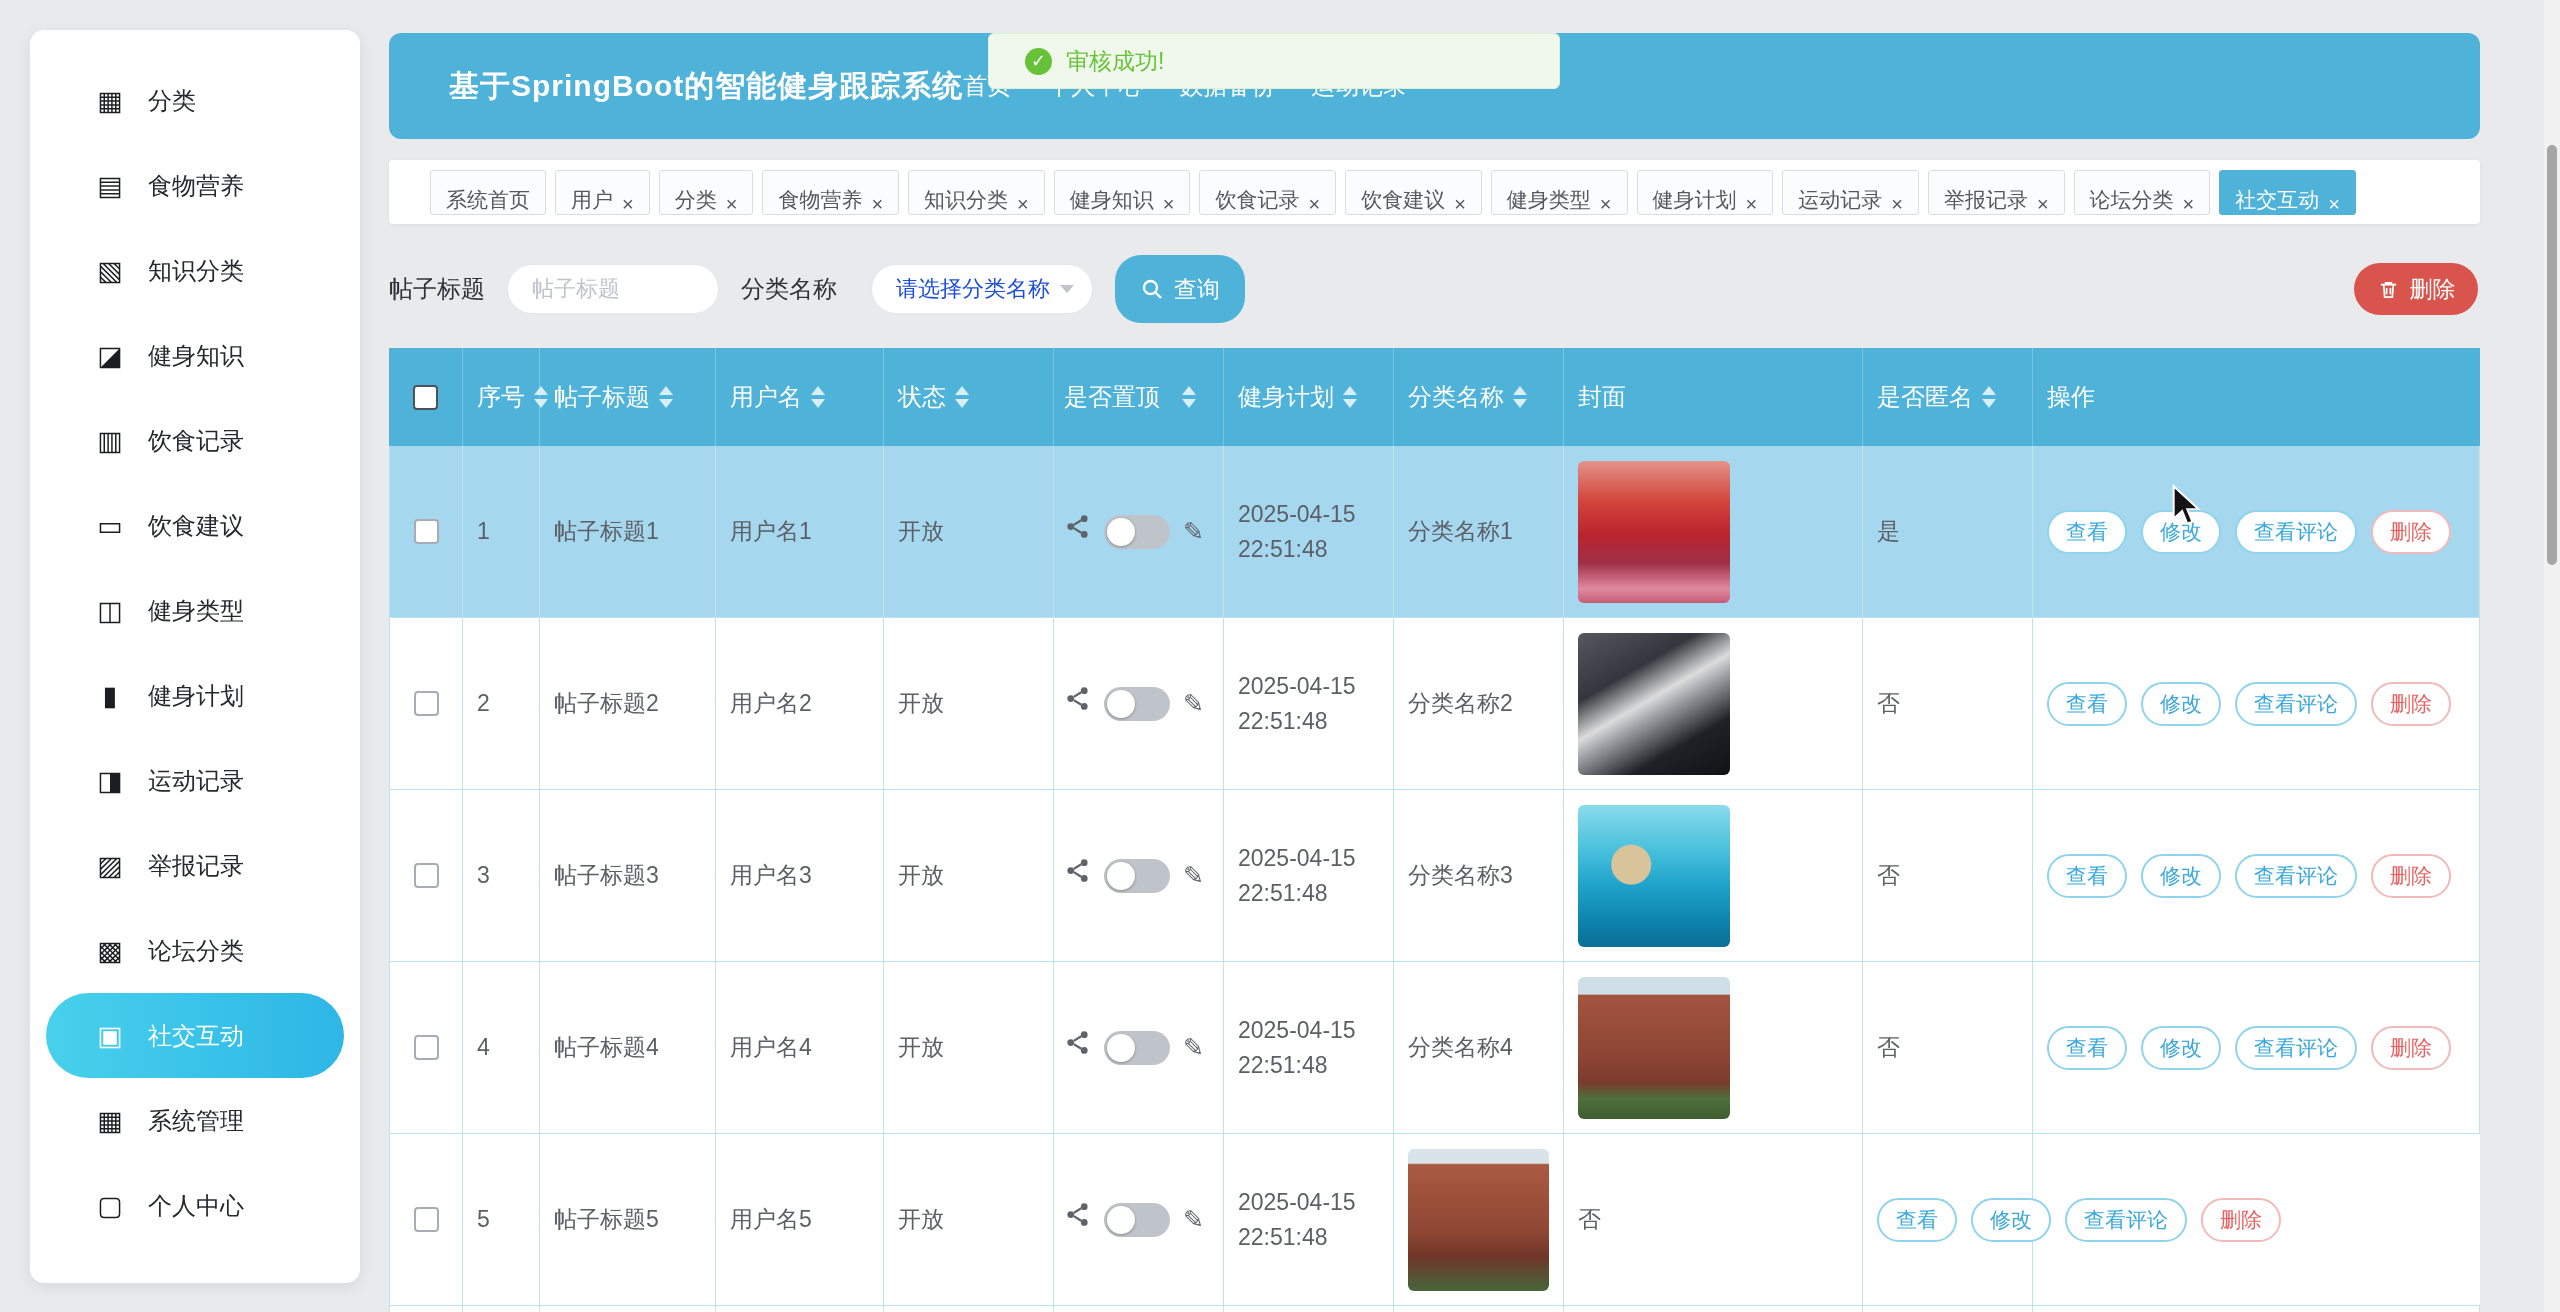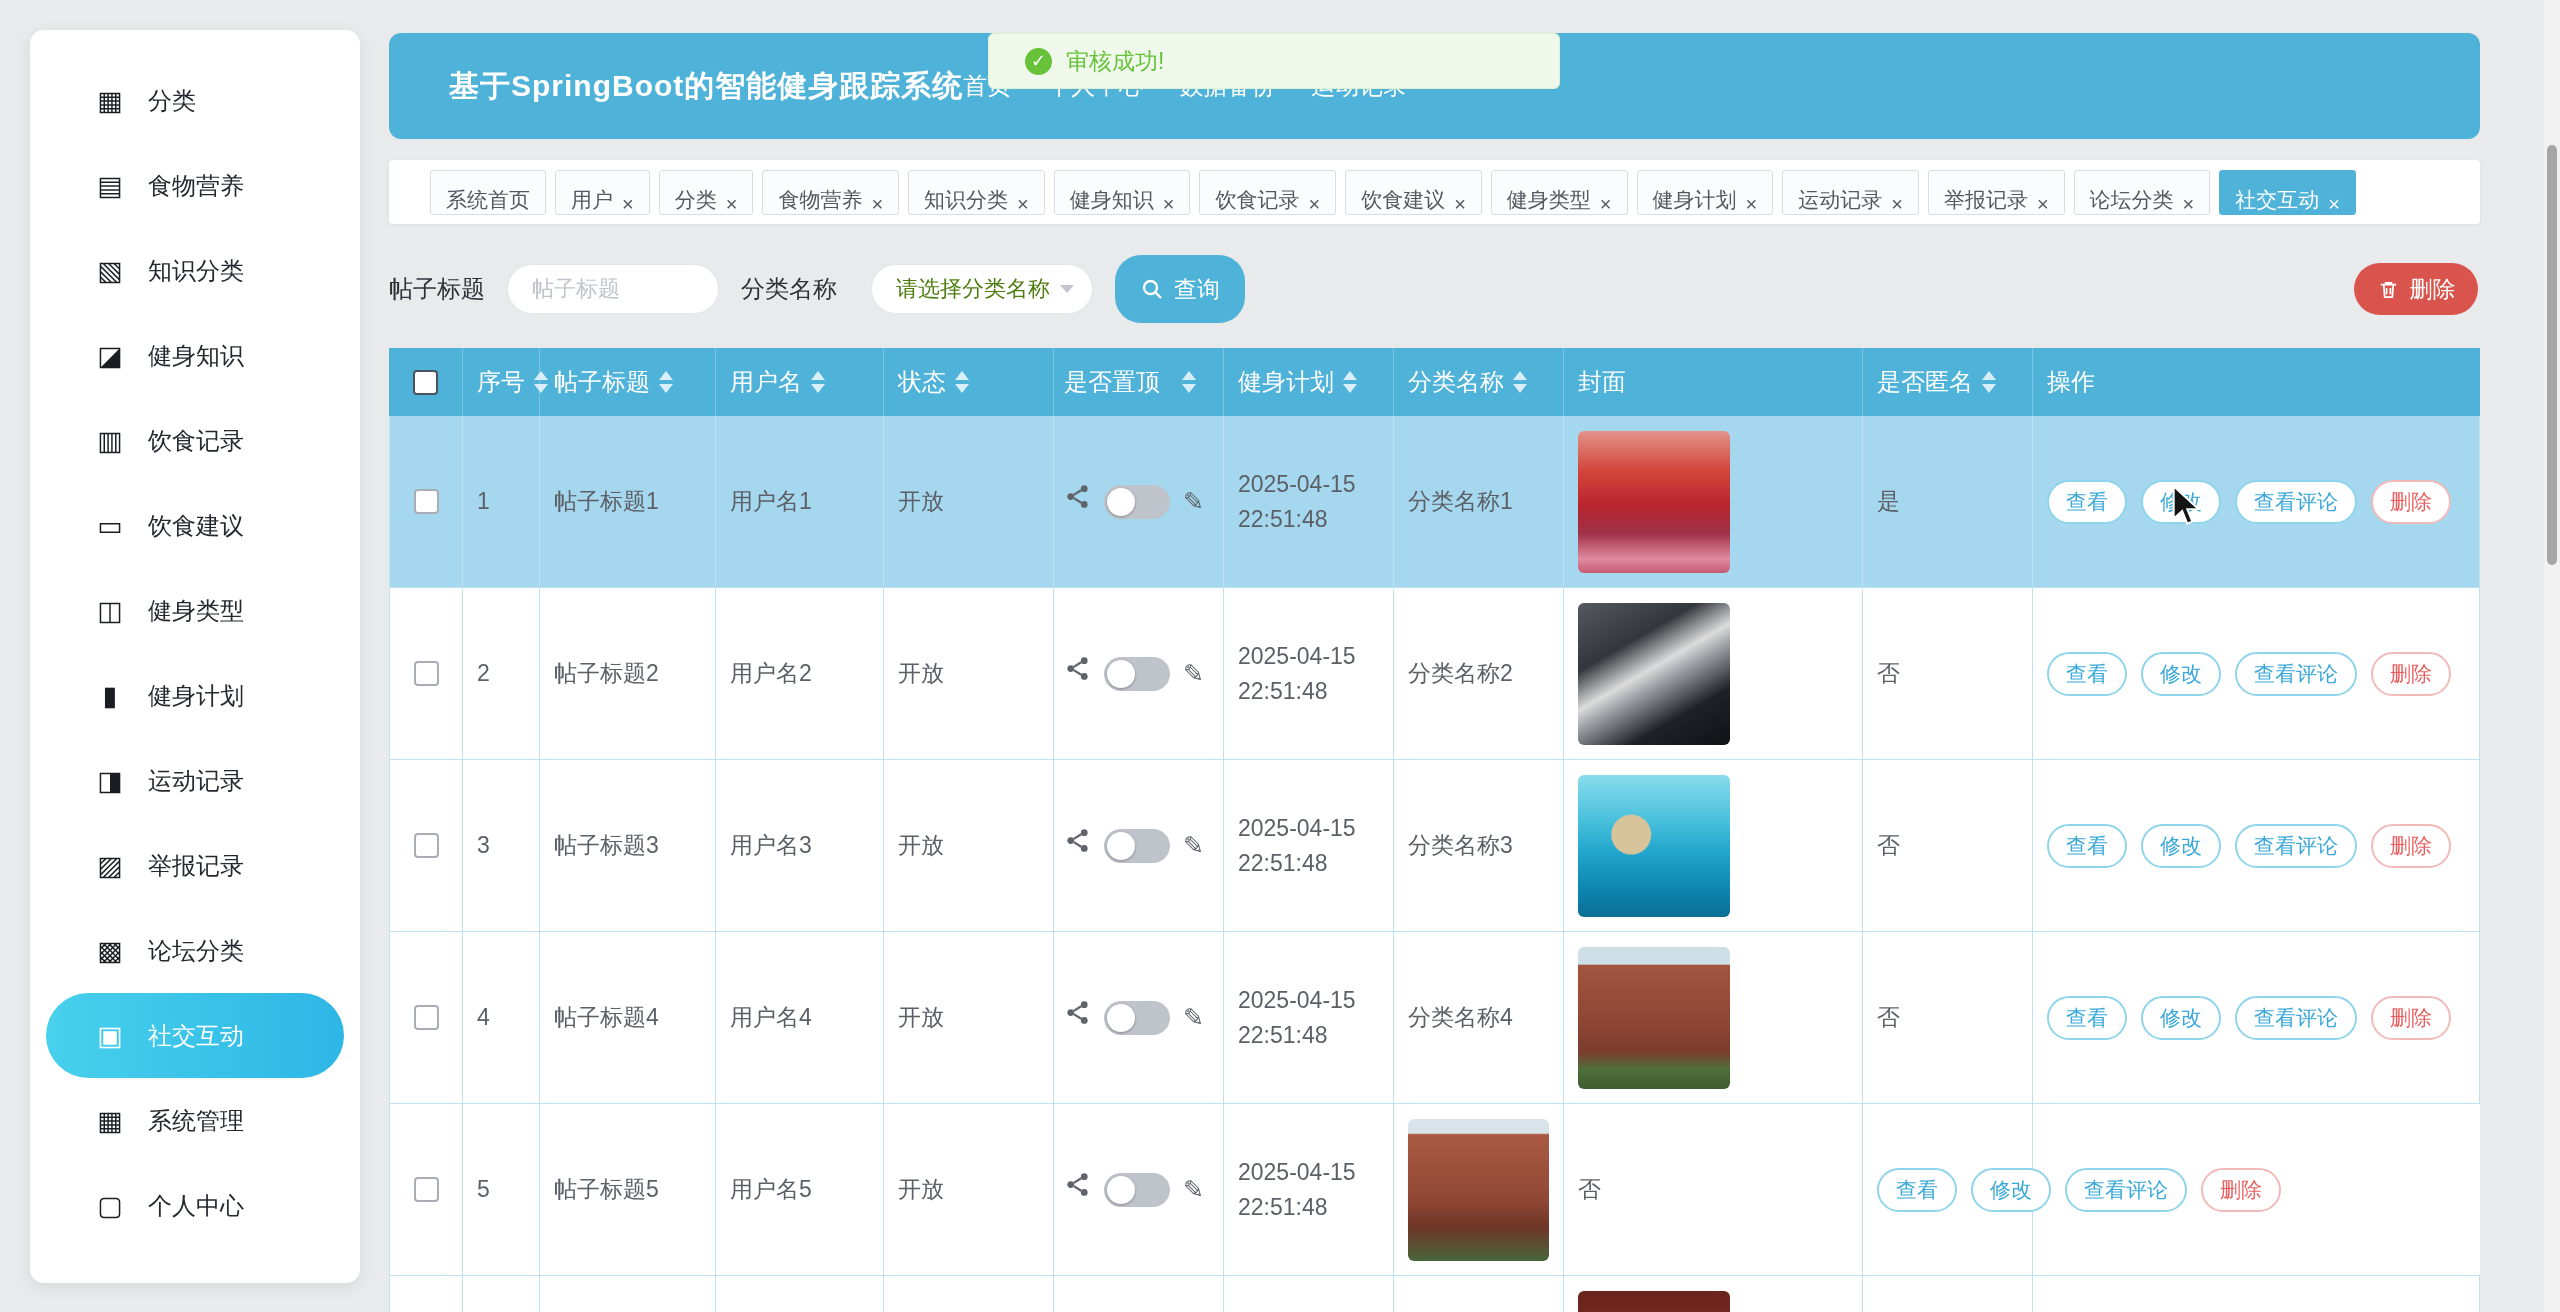--- a/index.html
+++ b/index.html
@@ -34,39 +34,39 @@
   
   .filter-row{margin-top:37px;height:56px;display:flex;align-items:center;position:relative;}
   .flabel{font-size:24px;color:#2e3237;margin-right:22px;white-space:nowrap;}
   .lbl2{margin-left:22px;}
   .finput{width:212px;height:50px;border:1px solid #e3e6ea;border-radius:25px;padding:0 24px;font-size:22px;
     color:#5c6066;outline:none;background:#fff;box-sizing:border-box;}
   .finput::placeholder{color:#bfc4cc;}
   .fselect{width:222px;height:50px;background:#fff;border:1px solid #e3e6ea;border-radius:25px;
     padding:0 18px 0 24px;display:flex;align-items:center;justify-content:space-between;
     box-sizing:border-box;cursor:pointer;margin-left:12px;}
-  .fselect-placeholder{color:#4d7c0f;font-size:22px;white-space:nowrap;}
+  .fselect-placeholder{color:#1d4ed8;font-size:22px;white-space:nowrap;}
   .fselect-arrow{width:0;height:0;border-left:7px solid transparent;border-right:7px solid transparent;
     border-top:8px solid #c0c4cc;}
   .btn-query{border:none;display:flex;align-items:center;justify-content:center;gap:10px;width:130px;height:68px;
     border-radius:26px;background:#4fb2d8;color:#fff;font-size:23px;margin-left:22px;cursor:pointer;
     font-family:inherit;}
   .search-svg{width:24px;height:24px;}
   .search-svg circle{fill:none;stroke:#fff;stroke-width:2.4;}
   .search-svg line{stroke:#fff;stroke-width:2.4;}
   .btn-delete{position:absolute;right:2px;top:2px;border:none;display:flex;align-items:center;justify-content:center;
     gap:10px;width:124px;height:52px;border-radius:26px;background:#d9544d;color:#fff;font-size:23px;cursor:pointer;
     font-family:inherit;}
   .trash-svg{width:23px;height:23px;}
   .trash-svg path{fill:none;stroke:#fff;stroke-width:1.8;}
 
   
   .table{margin-top:31px;width:100%;background:#fff;}
   .thead,.trow{display:grid;grid-template-columns:74px 77px 176px 168px 170px 170px 170px 170px 299px 170px 1fr;}
-  .thead{background:#4fb2d8;height:68px;}
+  .thead{background:#4fb2d8;height:98px;}
   .hcell{display:flex;align-items:center;padding:0 14px;font-size:24px;color:#fff;
     border-right:1px solid rgba(255,255,255,.25);box-sizing:border-box;}
   .hcell:last-child{border-right:none;}
   .hcell.center{justify-content:center;padding:0;}
   .hlabel{white-space:nowrap;}
   .caret{display:flex;flex-direction:column;gap:4px;margin-left:9px;cursor:pointer;}
   .caret i{display:block;width:0;height:0;border-left:7px solid transparent;border-right:7px solid transparent;}
   .caret .up{border-bottom:9px solid #d8eef8;}
   .caret .down{border-top:9px solid #d8eef8;}
   .trow{height:172px;background:#fff;border-bottom:1px solid #bfe2f2;box-sizing:border-box;}

